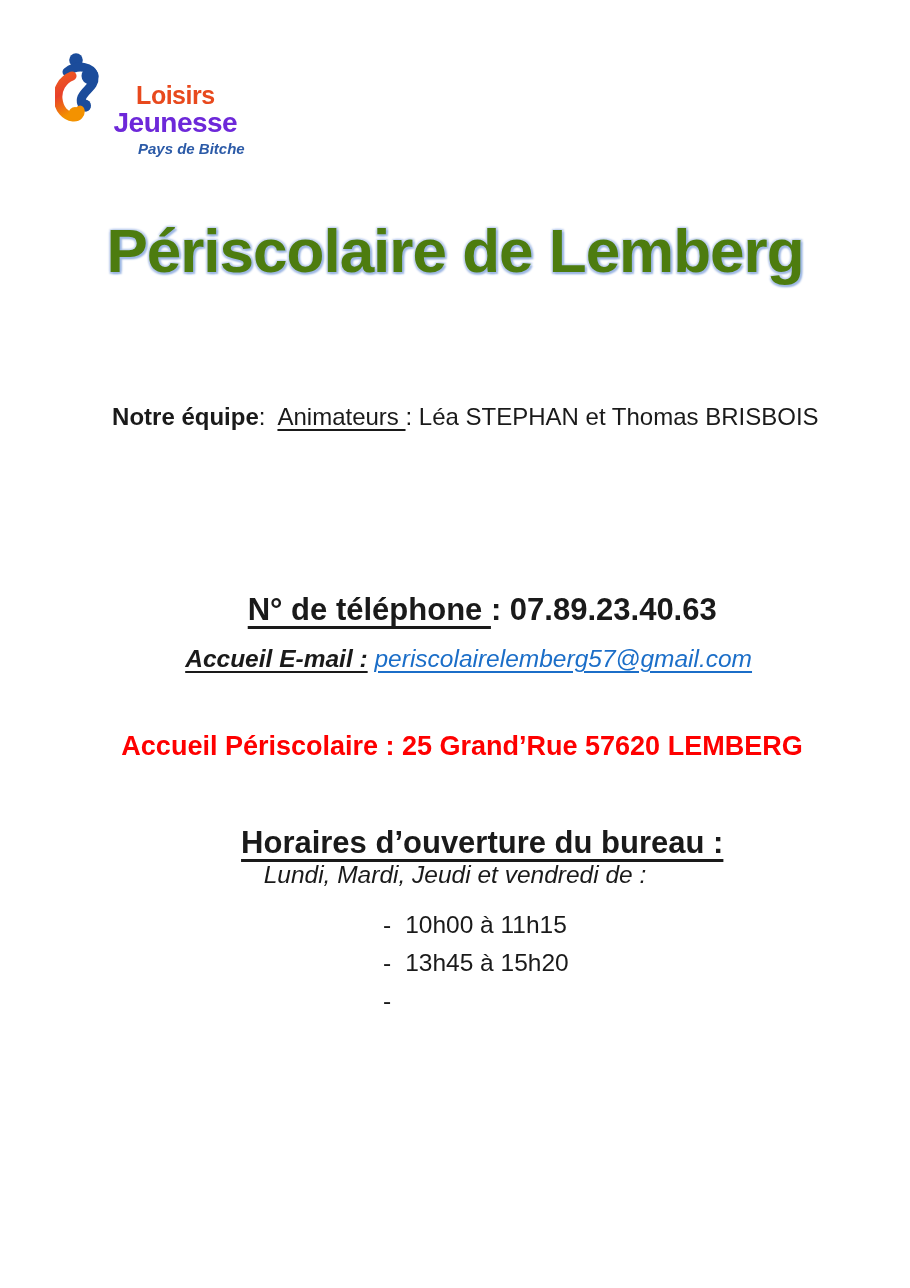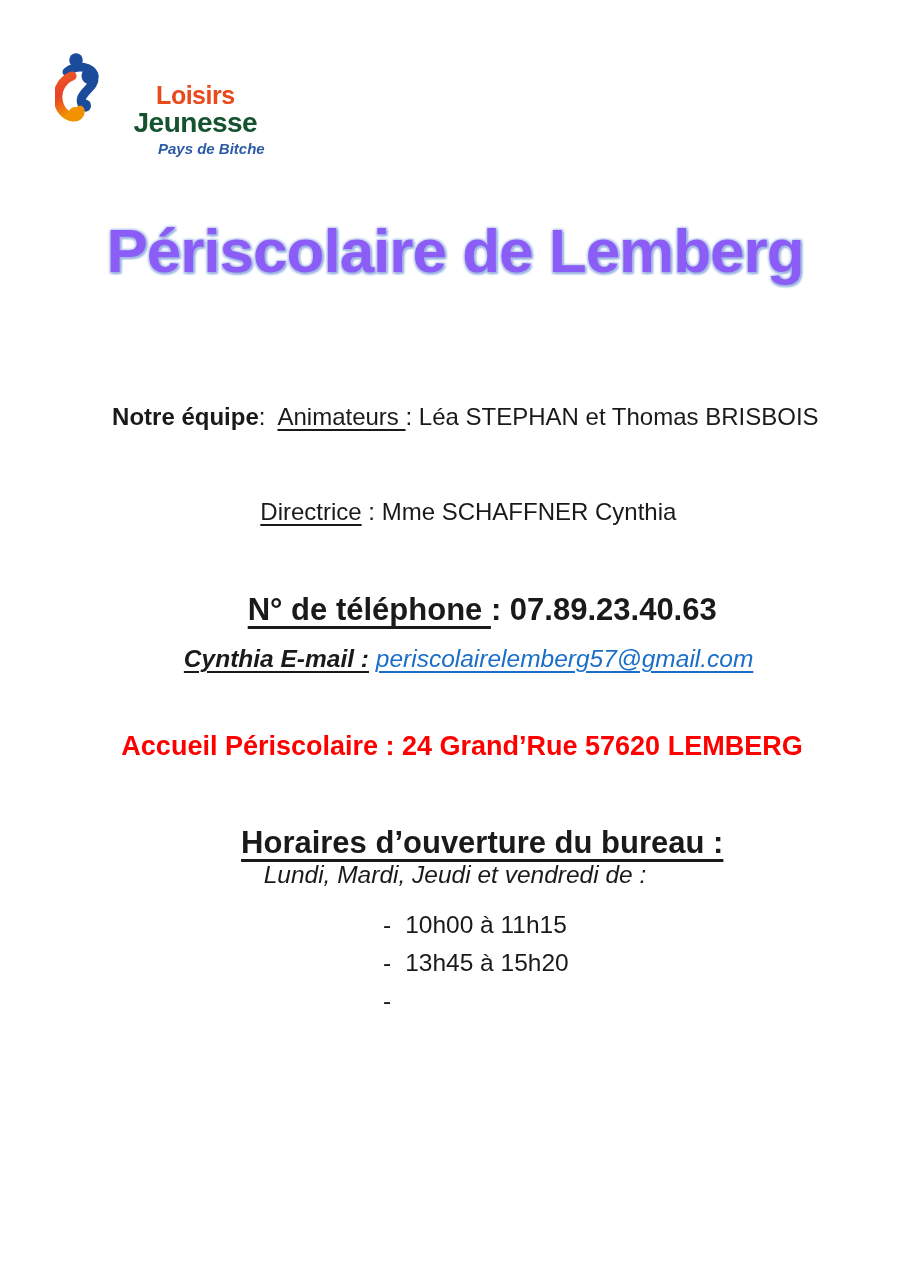--- a/index.html
+++ b/index.html
@@ -10,32 +10,32 @@
     font-family:"Liberation Sans", sans-serif;
     color:#1a1a1a;
     overflow:hidden;
   }
   .line {
     position:absolute; left:0; width:100%;
     text-align:center; white-space:pre-wrap;
   }
 
   
-  .logo { position:absolute; top:50px; left:55px; display:flex; gap:23px; }
+  .logo { position:absolute; top:50px; left:55px; display:flex; gap:3px; }
   .logo-icon { width:48px; height:76px; flex:0 0 auto; }
   .logo-text { display:flex; flex-direction:column; align-items:center; margin-top:33px; }
   .logo-line1 { font-size:25px; font-weight:800; color:#E8491D; line-height:1; letter-spacing:-0.5px; }
-  .logo-line2 { font-size:28px; font-weight:800; color:#14532d; line-height:1; letter-spacing:-0.5px; margin-top:1px; }
+  .logo-line2 { font-size:28px; font-weight:800; color:#6d28d9; line-height:1; letter-spacing:-0.5px; margin-top:1px; }
   .logo-line3 { font-size:15px; font-weight:600; font-style:italic; color:#2B5AA7; line-height:1; margin-top:4px;margin-left:32px; }
 
   
   .title {
     top:215px;
     font-size:62px; font-weight:700; letter-spacing:-1px;
-    color:#8b5cf6;
+    color:#4d7c0f;
     text-shadow: 2px 2px 2px #9db7e3, -1px -1px 2px #c3d2ee,
                  2px -1px 2px #c3d2ee, -1px 2px 2px #b0c4e8;
   }
 
   
   .team       { top:375px; font-size:24px; margin-left:-27px; }
   .team .bold { font-weight:700;margin-left:48px; }
   .director   { top:470px; font-size:24px; }
   .phone      { top:556px; font-size:31px; font-weight:700; }
   .email      { top:617px; font-size:24.5px; }
@@ -84,34 +84,31 @@
       <span class="logo-line3">Pays de Bitche</span>
     </div>
   </div>
 
   <div class="line title">Périscolaire de Lemberg</div>
 
   <div class="line team">
     <span class="bold">Notre équipe</span><span>:  </span><span class="u24">Animateurs </span><span>: Léa STEPHAN et Thomas BRISBOIS</span>
   </div>
 
-  <div class="line director">
-    <span class="u24">Directrice</span><span> : Mme SCHAFFNER Cynthia</span>
-  </div>
 
   <div class="line phone">
     <span class="u31">N° de téléphone </span><span>: 07.89.23.40.63</span>
   </div>
 
   <div class="line email">
-    <span class="label u24">Cynthia E-mail :</span><span> </span><a>periscolairelemberg57@gmail.com</a>
+    <span class="label u24">Accueil E-mail :</span><span> </span><a>periscolairelemberg57@gmail.com</a>
   </div>
 
   <div class="line address">
-    <span class="u27">Accueil Périscolaire :</span><span> 24 Grand’Rue 57620 LEMBERG</span>
+    <span class="u27">Accueil Périscolaire :</span><span> 25 Grand’Rue 57620 LEMBERG</span>
   </div>
 
   <div class="line hours-head">
     <span class="u31">Horaires d’ouverture du bureau :</span>
   </div>
 
   <div class="line days">Lundi, Mardi, Jeudi et vendredi de :</div>
 
   <div class="hours-list">
     <div class="hours-row">

